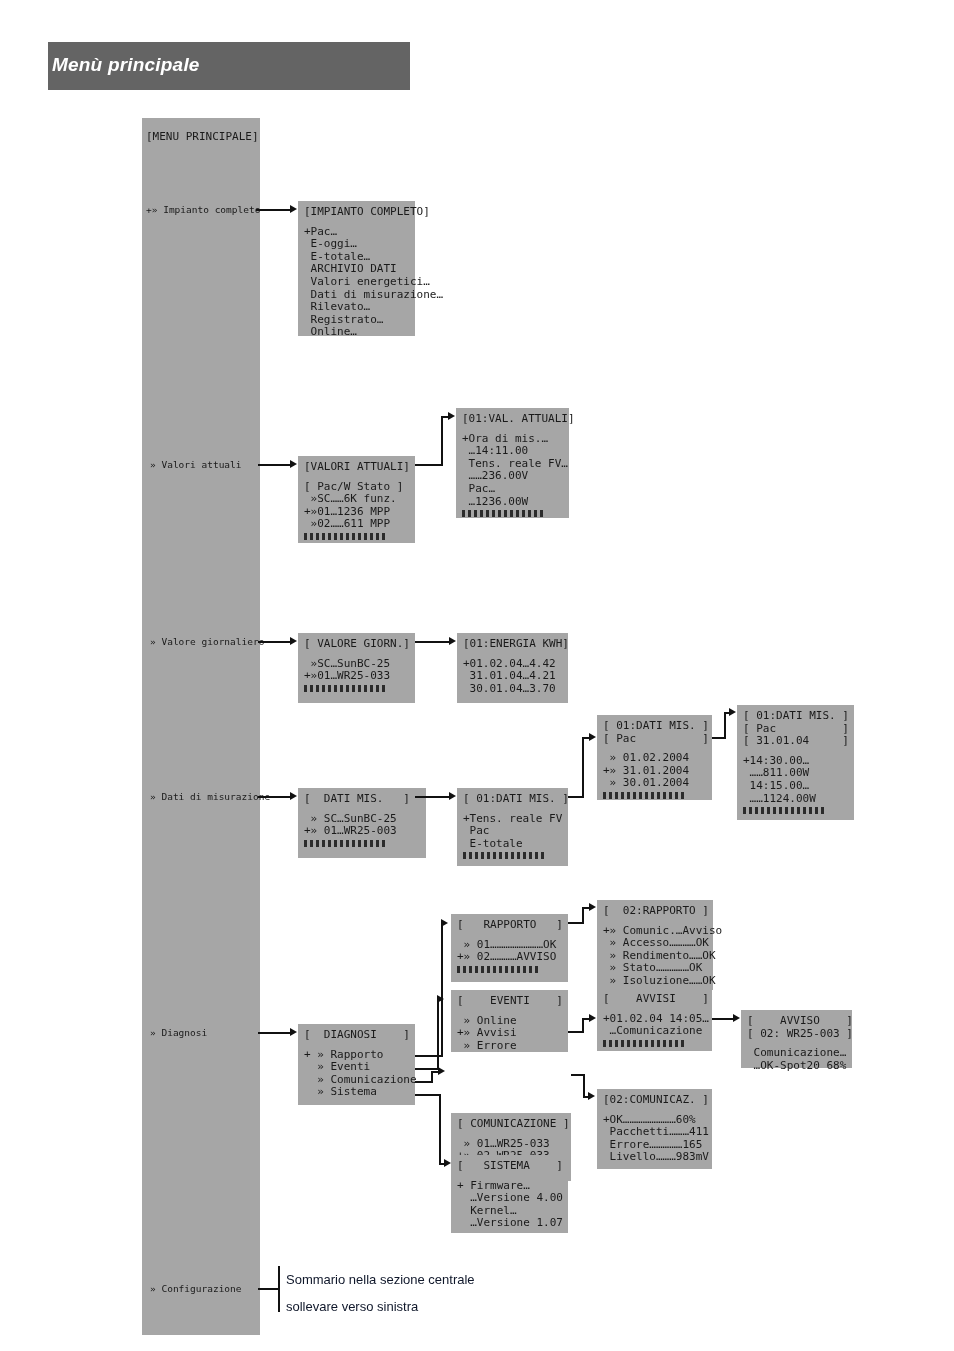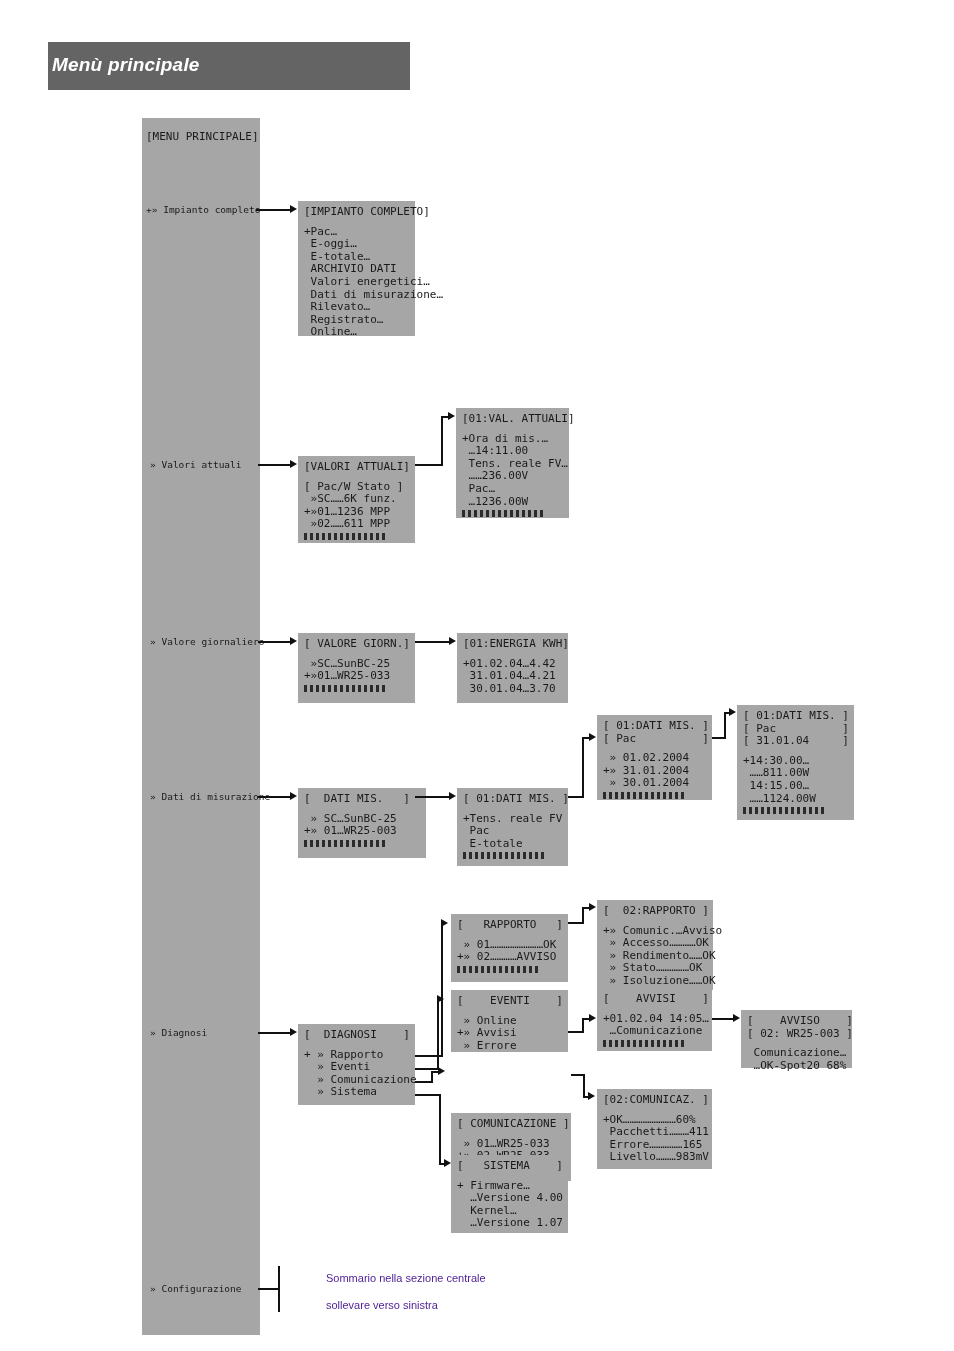--- a/index.html
+++ b/index.html
@@ -121,25 +121,24 @@
     position: absolute;
     left: 278px;
     top: 1266px;
     width: 1.6px;
     height: 46px;
     background: #111111;
   }
   .note-line {
     position: absolute;
     left: 286px;
-    font-size: 11px;
-    color: #4c1d95;
+    font-size: 13px;
+    color: #0f172a;
     font-family: "Liberation Sans", sans-serif;
     white-space: pre;
-    margin-left: 40px;
   }
 </style>
 </head>
 <body>
 
 <div id="header-banner"></div>
 <div id="header-title">Menù principale</div>
 
 <div id="sidebar-column"></div>
 

